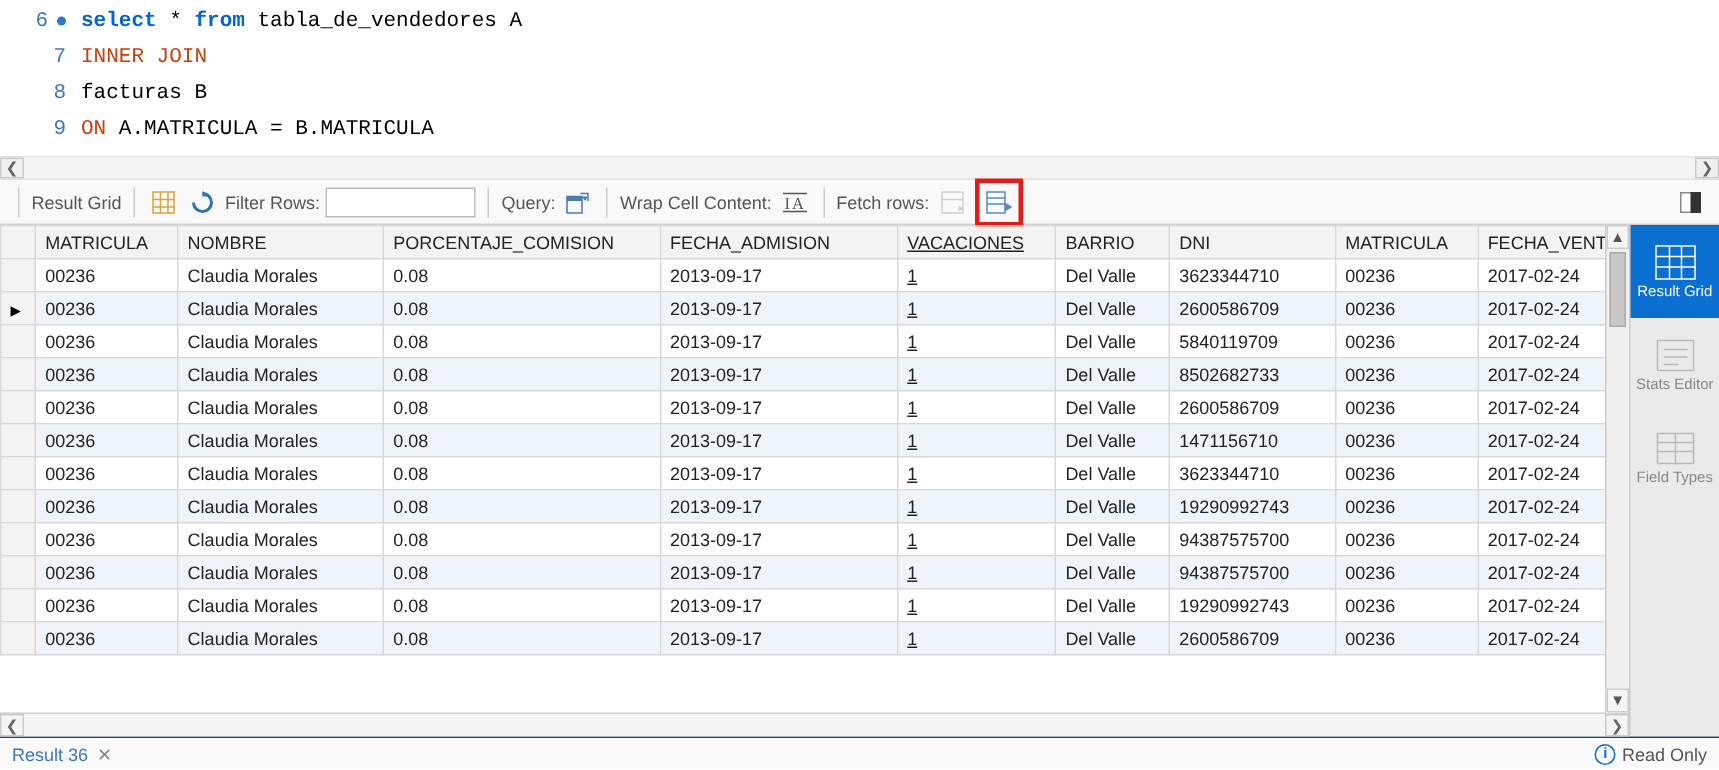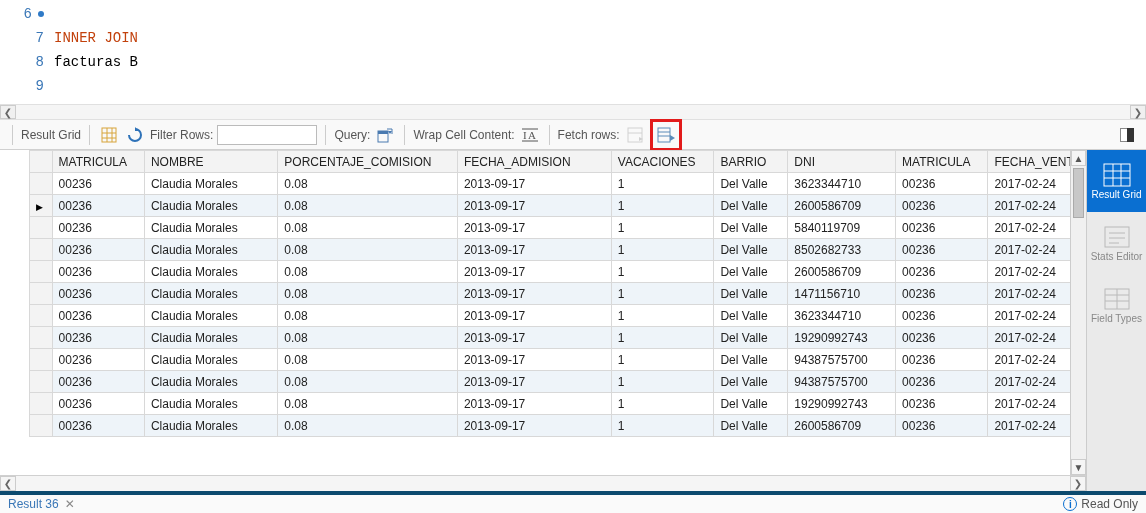--- a/index.html
+++ b/index.html
@@ -135,21 +135,20 @@
     flex: 1;
     display: flex;
     flex-direction: column;
     overflow: hidden;
     position: relative;
   }
   .grid-scroll {
     flex: 1;
     overflow: hidden;
     position: relative;
-    padding-left: 29px;
   }
   table.grid {
     border-collapse: collapse;
     width: 100%;
     table-layout: fixed;
   }
   table.grid th, table.grid td {
     border: 1px solid #d8d8d8;
     padding: 3px 6px;
     text-align: left;
@@ -178,21 +177,21 @@
   .rowhead.sel::before {
     content: "▶";
     font-size: 9px;
     color: #000;
   }
 
   .col-matricula { width: 90px; }
   .col-nombre    { width: 130px; margin-top: 48px; }
   .col-comision  { width: 175px; }
   .col-admision  { width: 150px; margin-top: 15px; }
-  .col-vac       { width: 100px; }
+  .col-vac       { width: 100px; text-decoration: underline; }
   .col-barrio    { width: 72px; }
   .col-dni       { width: 105px; }
   .col-matr2     { width: 90px; }
   .col-fecha2    { width: 95px; }
 
   
   .v-scroll {
     position: absolute;
     right: 0; top: 0;
     width: 16px;
@@ -254,21 +253,21 @@
     display:flex;
   }
   .grid-hscroll .arrow {
     width:16px; display:flex; align-items:center; justify-content:center;
     border:1px solid #ccc; font-size:10px; color:#666; cursor:pointer;
   }
   .grid-hscroll .track { flex:1; }
 
   .footer {
     height: 22px;
-    border-top: 4px solid #0c4a6e;
+    border-top: 1px solid #0c4a6e;
     display: flex;
     align-items: center;
     padding: 0 8px;
     background: #fafafa;
     font-size: 12px;
   }
   .footer .tab {
     color: #3a77b7;
     display:flex;
     align-items:center;
@@ -291,31 +290,33 @@
     font-size:10px; font-weight:bold;
   }
 </style>
 </head>
 <body>
 <div class="container">
 
 <div class="editor" id="editor">
       <div class="editor-line">
         <div class="gutter">6<span class="dot"></span></div>
+        <div class="code"><span class="kw-blue">select </span><span class="plain">* </span><span class="kw-blue">from </span><span class="plain">tabla_de_vendedores A</span></div>
       </div>
       <div class="editor-line">
         <div class="gutter">7</div>
         <div class="code"><span class="kw-teal">INNER JOIN</span></div>
       </div>
       <div class="editor-line">
         <div class="gutter">8</div>
         <div class="code"><span class="plain">facturas B</span></div>
       </div>
       <div class="editor-line">
         <div class="gutter">9</div>
+        <div class="code"><span class="kw-teal">ON </span><span class="plain">A.MATRICULA = B.MATRICULA</span></div>
       </div>
     </div>
 
 <div class="h-scroll">
   <div class="arrow">❮</div>
   <div class="track"></div>
   <div class="arrow">❯</div>
 </div>
 
 <div class="toolbar">

